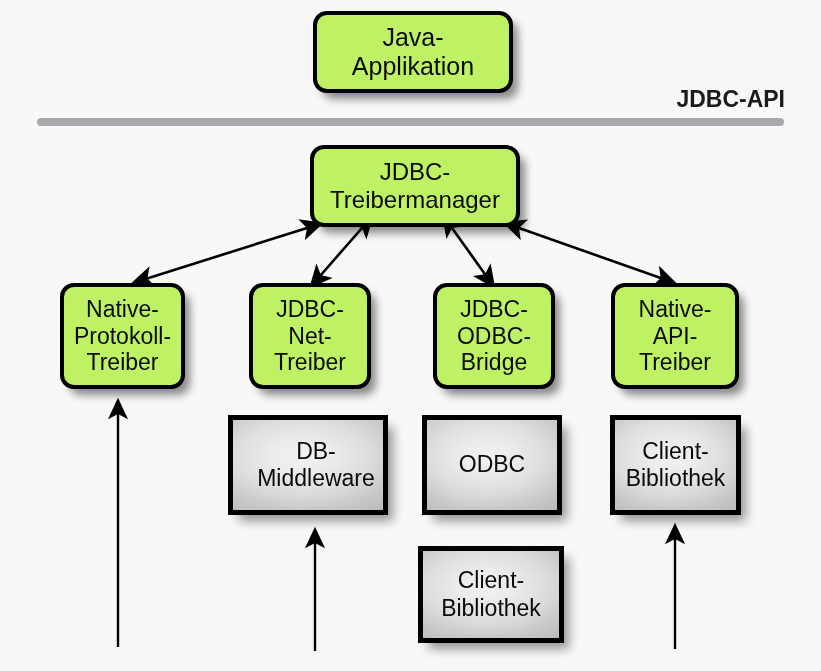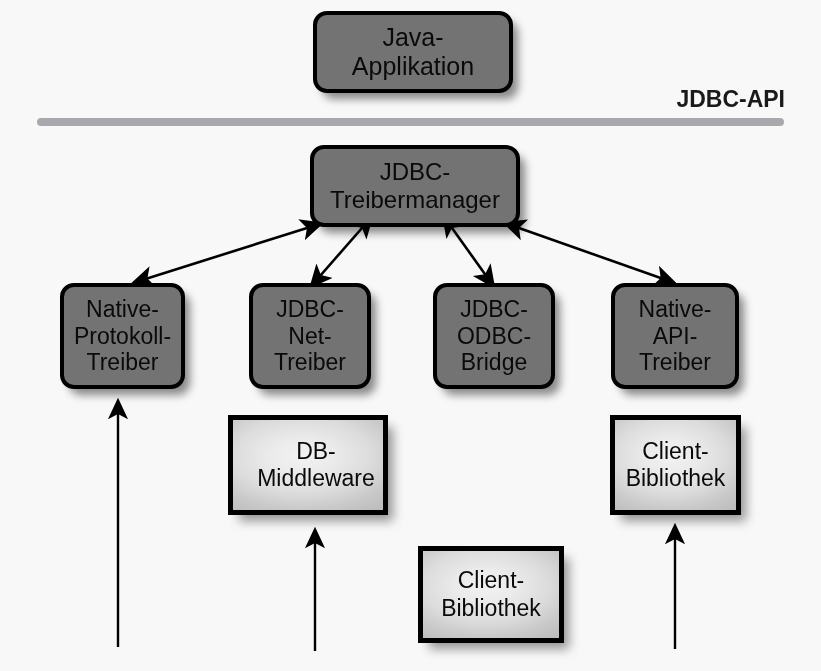--- a/index.html
+++ b/index.html
@@ -15,21 +15,21 @@
     width: 821px;
     height: 671px;
     background: #f8f8f8;
     overflow: hidden;
   }
 
   
   .node {
     position: absolute;
     box-sizing: border-box;
-    background: #737373;
+    background: #bef264;
     border: 4px solid #000000;
     border-radius: 14px;
     display: flex;
     align-items: center;
     justify-content: center;
     text-align: center;
     color: #0a0a0a;
     line-height: 1.16;
     box-shadow: 7px 8px 9px -2px rgba(0,0,0,0.45);
     z-index: 5;
@@ -151,20 +151,23 @@
     <span class="txt">Native-
 API-
 Treiber</span>
   </div>
 
   <div class="gbox" style="left:228px; top:415px; width:160px; height:100px; font-size:23px;padding-left:16px;">
     <span class="txt">DB-
 Middleware</span>
   </div>
 
+  <div class="gbox" style="left:422px; top:415px; width:140px; height:100px; font-size:23px;">
+    <span class="txt">ODBC</span>
+  </div>
 
   <div class="gbox" style="left:610px; top:415px; width:131px; height:100px; font-size:23px;">
     <span class="txt">Client-
 Bibliothek</span>
   </div>
 
   <div class="gbox" style="left:418px; top:546px; width:146px; height:97px; font-size:23px;">
     <span class="txt">Client-
 Bibliothek</span>
   </div>

